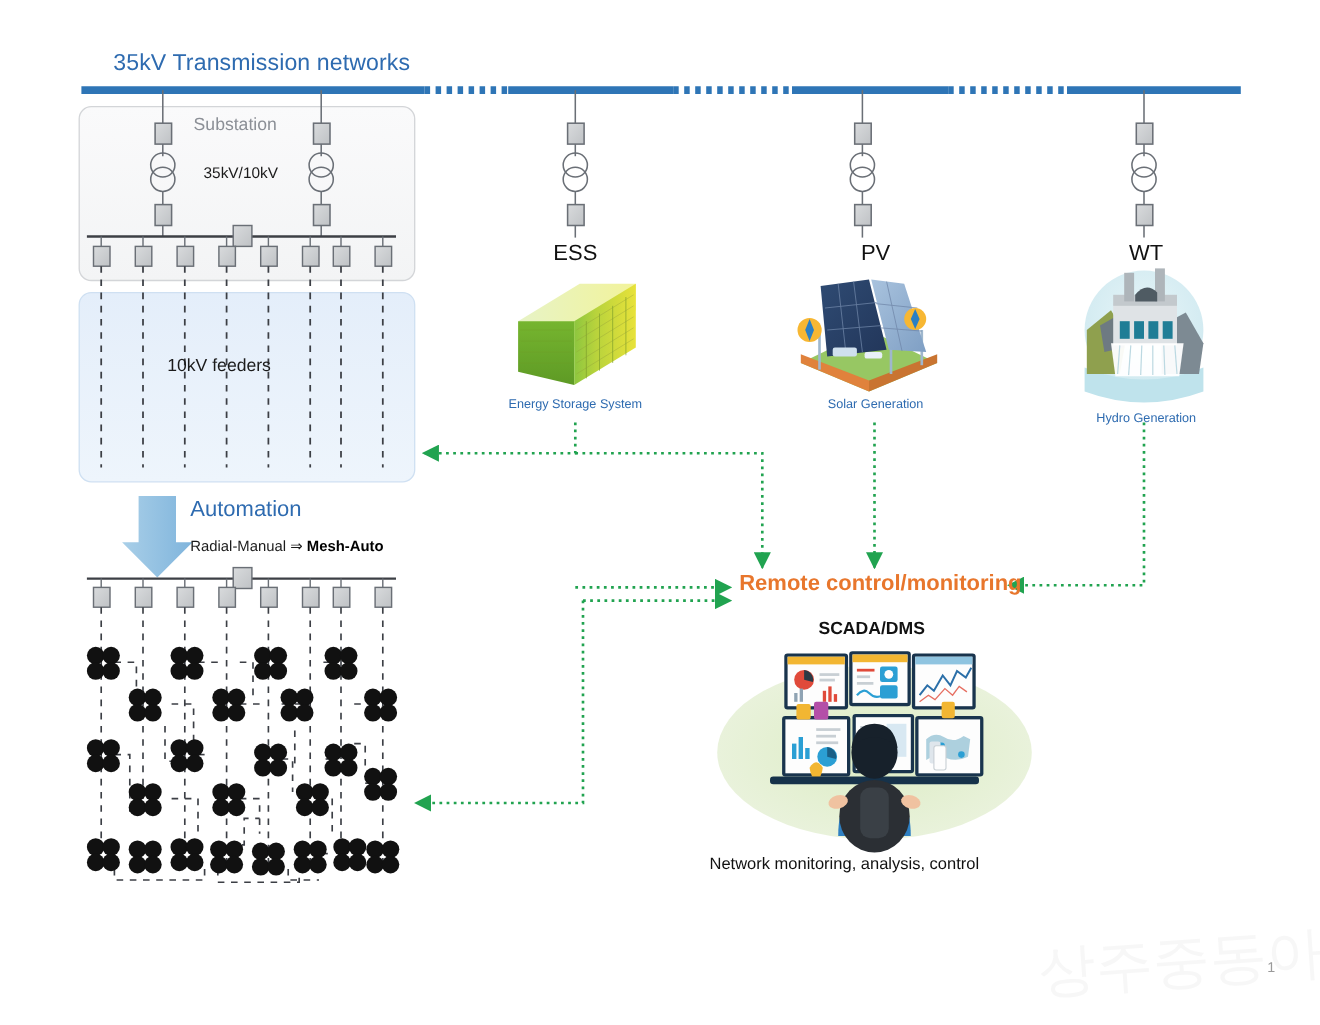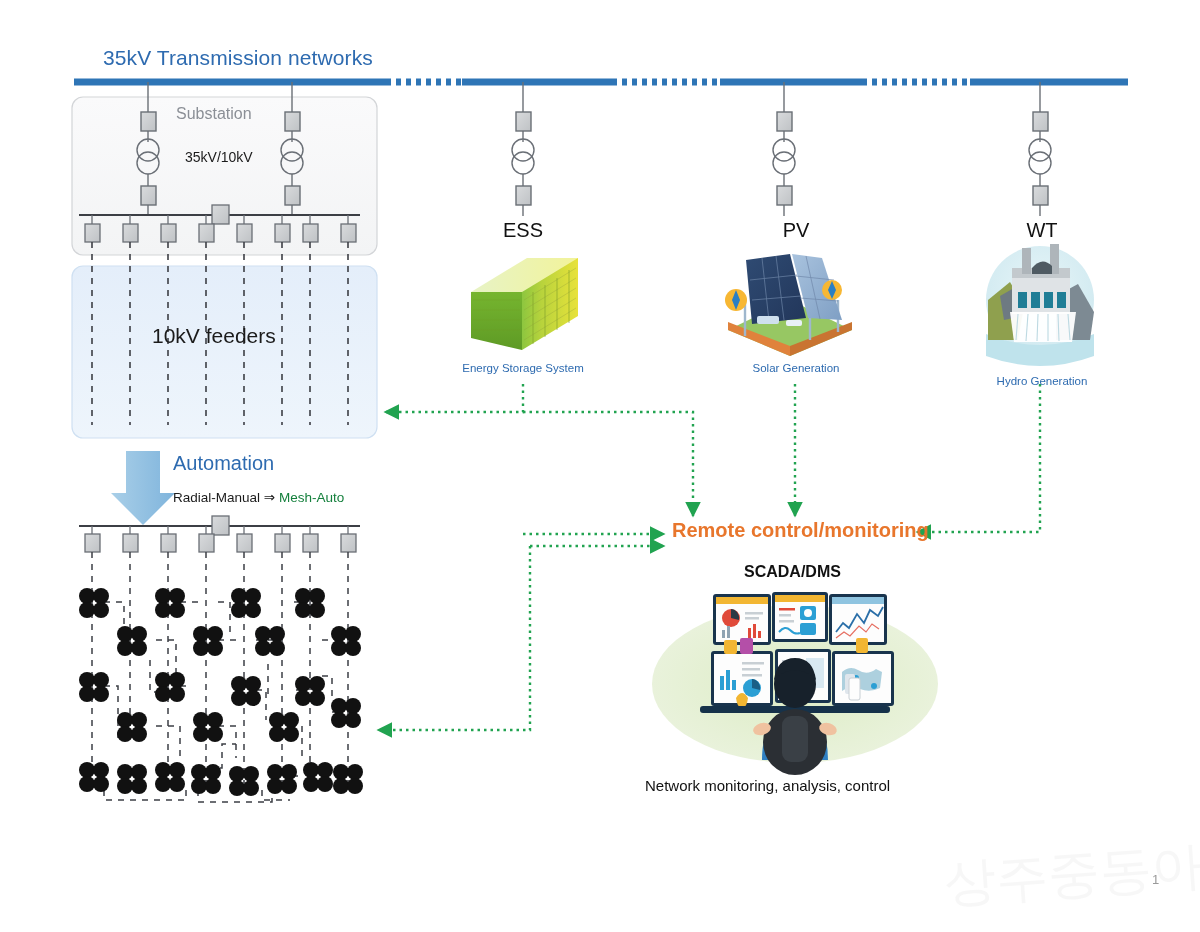--- a/index.html
+++ b/index.html
@@ -5,24 +5,24 @@
   html,body{margin:0;padding:0;background:#ffffff;}
   body{width:1200px;height:932px;overflow:hidden;
        font-family:"Liberation Sans","DejaVu Sans",sans-serif;}
   #stage{position:relative;width:1200px;height:932px;background:#fff;}
   #stage > svg{position:absolute;left:0;top:0;}
   .lbl{position:absolute;white-space:nowrap;}
 
   .title-35kv{left:103px;top:46px;font-size:21px;color:#2e6bb0;letter-spacing:.1px;}
   .substation-lbl{left:176px;top:105px;font-size:16px;color:#8b8f96;}
   .ratio-lbl{left:185px;top:149px;font-size:14px;color:#1b1b1b;}
-  .feeders-lbl{left:152px;top:324px;font-size:21px;color:#1b1b1b;}
+  .feeders-lbl{left:152px;top:324px;font-size:16px;color:#1b1b1b;}
   .automation-lbl{left:173px;top:452px;font-size:20px;color:#2e6bb0;}
   .radial-lbl{left:173px;top:489px;font-size:13.5px;color:#1b1b1b;}
-  .radial-lbl b{color:#15803d;font-weight:normal;}
+  .radial-lbl b{color:#000000;font-weight:bold;}
 
   .src-name{font-size:20px;color:#111;text-align:center;}
   .src-cap{font-size:11.5px;color:#2e6bb0;text-align:center;}
   .ess-name{left:483px;top:219px;width:80px;}
   .pv-name{left:756px;top:219px;width:80px;}
   .wt-name{left:1002px;top:219px;width:80px;}
   .ess-cap{left:423px;top:362px;width:200px;}
   .pv-cap{left:696px;top:362px;width:200px;}
   .wt-cap{left:942px;top:362px;width:200px;margin-top:13px;}
 

